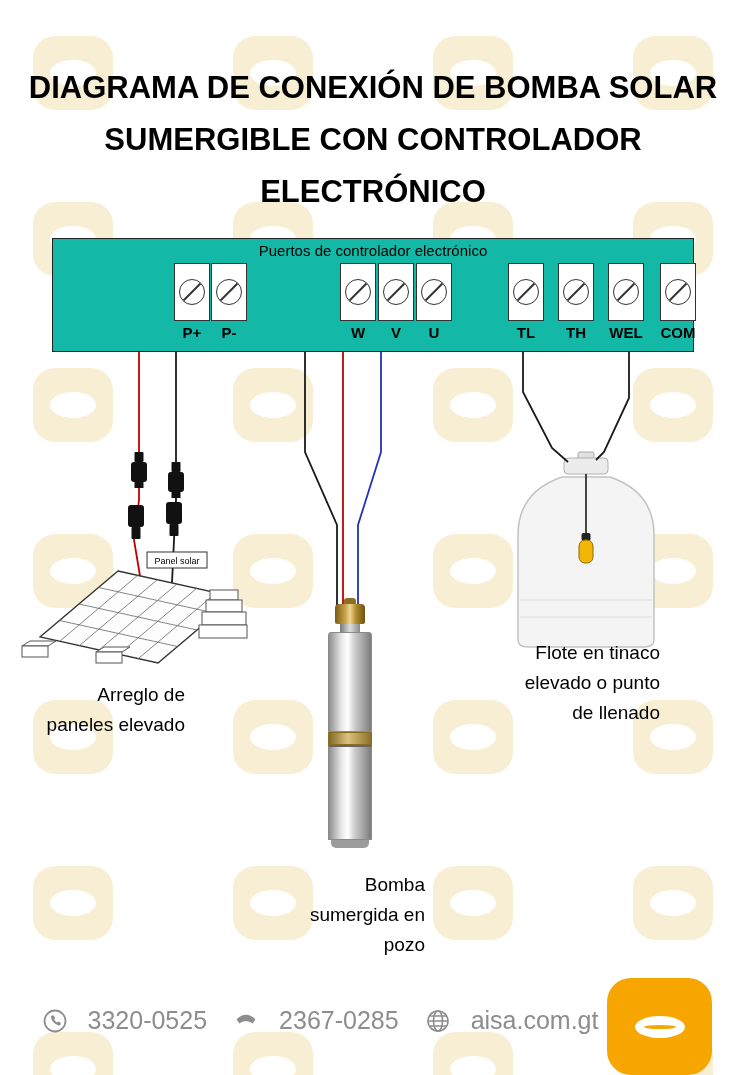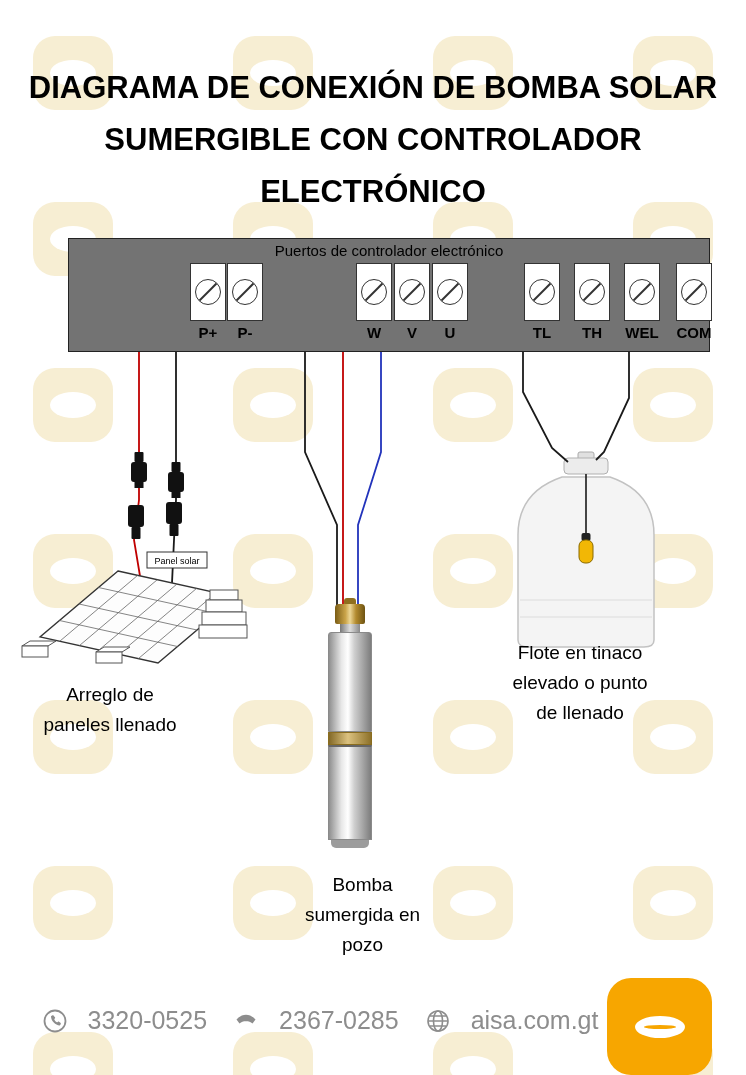--- a/index.html
+++ b/index.html
@@ -11,22 +11,22 @@
   #wm-layer { position:absolute; left:0; top:0; width:746px; height:1075px; z-index:1; }
   .wm { position:absolute; width:80px; height:74px; border-radius:22px;
         display:flex; align-items:center; justify-content:center; }
   .wm-oval { width:46px; height:26px; background:#ffffff; border-radius:50%; }
 
   
   #title { position:absolute; left:23px; top:62px; width:700px; z-index:4;
            text-align:center; font-size:31px; font-weight:bold; line-height:52px; }
 
   
-  #controller { position:absolute; left:68px; top:238px; width:642px; height:114px;
-                border:1.5px solid #222; background:#737373; z-index:3; }
+  #controller { position:absolute; left:52px; top:238px; width:642px; height:114px;
+                border:1.5px solid #222; background:#14b8a6; z-index:3; }
   #controller-label { position:absolute; top:3px; left:0; width:100%; text-align:center;
                       font-size:15px; }
   .terminal { position:absolute; top:24px; width:36px; text-align:center; }
   .tbox { width:36px; height:58px; border:1.5px solid #333; background:#fff;
           display:flex; align-items:center; justify-content:center; margin:0 auto; }
   .screw { width:26px; height:26px; border:1.5px solid #333; border-radius:50%; position:relative; }
   .slot { position:absolute; left:50%; top:50%; width:2px; height:24px; background:#333;
           transform:translate(-50%,-50%) rotate(45deg); }
   .tlabel { font-size:15px; font-weight:bold; margin-top:3px; white-space:nowrap; }
 
@@ -43,21 +43,21 @@
              background:linear-gradient(90deg,#777,#ddd 50%,#888); }
   .p-upper { top:34px; width:44px; height:100px; border:1px solid #8a8a8a; border-radius:3px 3px 0 0;
              background:linear-gradient(90deg,#8f8f8f,#e8e8e8 30%,#ffffff 45%,#cfcfcf 60%,#7d7d7d); }
   .p-band  { top:134px; width:44px; height:13px; border:1px solid #8a6d1f;
              background-image:linear-gradient(90deg,rgba(0,0,0,.35),rgba(255,255,255,.35) 45%,rgba(0,0,0,.30)); }
   .p-lower { top:147px; width:44px; height:95px; border:1px solid #8a8a8a; border-top:2px solid #666;
              background:linear-gradient(90deg,#8f8f8f,#e8e8e8 30%,#ffffff 45%,#cfcfcf 60%,#7d7d7d); }
   .p-foot  { top:242px; width:38px; height:8px; background:#9c9c9c; border-radius:0 0 5px 5px; }
 
   
-  .caption { position:absolute; z-index:4; text-align:center; font-size:19px; line-height:30px; }
+  .caption { position:absolute; z-index:4; text-align:right; font-size:19px; line-height:30px; }
   #solar-caption { left:35px;  top:680px; width:150px; }
   #pump-caption  { left:300px; top:870px; width:125px; }
   #float-caption { left:500px; top:638px; width:160px; }
 
   
   #footer { position:absolute; left:0; top:1006px; width:640px; z-index:4;
             display:flex; justify-content:center; align-items:center; gap:26px; font-size:25px; }
   .fitem { display:flex; align-items:center; gap:20px; }
   .ficon { width:26px; height:26px; display:block; }
 
@@ -312,21 +312,21 @@
   <div id="pump">
     <div class="p-eye"></div>
     <div class="p-cap"></div>
     <div class="p-neck"></div>
     <div class="p-upper"></div>
     <div class="p-band" style="background-color: rgb(201, 161, 59);"></div>
     <div class="p-lower"></div>
     <div class="p-foot"></div>
   </div>
 
-  <div id="solar-caption" class="caption">Arreglo de paneles llenado</div>
+  <div id="solar-caption" class="caption">Arreglo de paneles elevado</div>
   <div id="pump-caption" class="caption">Bomba sumergida en pozo</div>
   <div id="float-caption" class="caption">Flote en tinaco elevado o punto de llenado</div>
 
   <div id="footer" style="color: rgb(141, 141, 141);">
     <div class="fitem">
       <svg class="ficon" viewBox="0 0 26 26">
         <circle cx="13" cy="13" r="10.5" fill="none" stroke="currentColor" stroke-width="1.8"></circle>
         <path d="M9,8.5 c0,-0.6 2,-1.6 2.5,-1.1 l1.6,2.1 c0.3,0.5 -0.8,1.3 -0.8,1.8
                  0,1 1.5,2.6 2.6,2.9 0.5,0.2 1.3,-1 1.8,-0.7 l2,1.5 c0.5,0.5 -0.5,2.4 -1.1,2.4
                  -4,0 -8.6,-4.6 -8.6,-8.9 z" fill="currentColor"></path>

